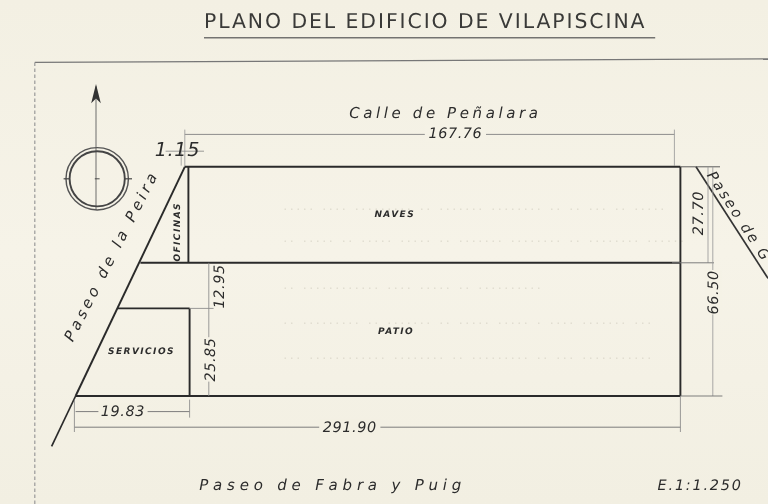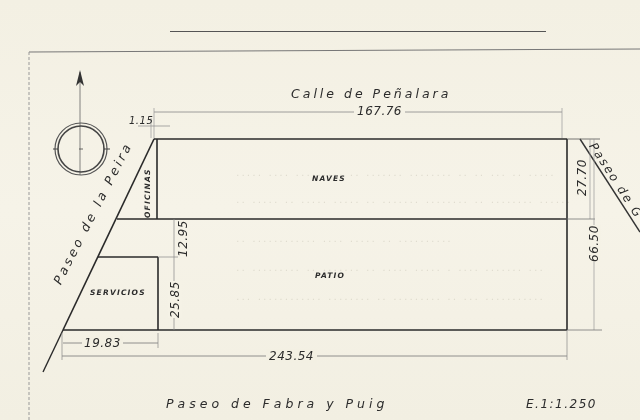--- a/index.html
+++ b/index.html
@@ -19,20 +19,21 @@
 <body>
 
 <div class="page">
 
   <div class="bleed" style="left:235px;top:168px;">..... .... ......... .. ....... ........ .. .. ... .. .....</div>
   <div class="bleed" style="left:235px;top:195px;">.. ..... .. ..... ..... .. ....... ........ .. ........ ......</div>
   <div class="bleed" style="left:235px;top:234px;">.. ............ .... ..... .. ..........</div>
   <div class="bleed" style="left:235px;top:263px;">.. ......... .. ....... .. ..... ..... . .... ....... ...</div>
   <div class="bleed" style="left:235px;top:292px;">... ............ ........ .. ......... .. ... ...........</div>
 
+  <div class="title">PLANO DEL EDIFICIO DE VILAPISCINA</div>
   <div class="title-underline"></div>
 
   <svg width="640" height="420">
 
     <line x1="29" y1="52" x2="640" y2="49" stroke="#777" stroke-width="1"></line>
     <line x1="29" y1="52" x2="29" y2="420" stroke="#999" stroke-width="1" stroke-dasharray="3,2"></line>
 
     <g>
       <line x1="80" y1="72" x2="80" y2="175" stroke="#666" stroke-width="0.8"></line>
       <polygon points="80,70 76,86 80,82 84,86" fill="#333"></polygon>
@@ -92,28 +93,28 @@
     <line x1="62" y1="356" x2="567" y2="356" stroke="#777" stroke-width="0.8"></line>
     <line x1="62" y1="333" x2="62" y2="360" stroke="#888" stroke-width="0.7"></line>
     <line x1="567" y1="330" x2="567" y2="360" stroke="#888" stroke-width="0.7"></line>
   </svg>
 
   <div class="lbl street" style="left:251px;top:86px;margin-left:40px;">Calle de Peñalara</div>
   <div class="lbl street" style="left:166px;top:396px;letter-spacing:4px;">Paseo de Fabra y Puig</div>
   <div class="lbl street" style="left:50px;top:280px;transform-origin:0 0;transform:rotate(-63deg);letter-spacing:3px;">Paseo de la Peira</div>
   <div class="lbl street" style="left:598px;top:140px;transform-origin:0 0;transform:rotate(57deg);letter-spacing:2px;font-size:12px;">Paseo de G</div>
 
-  <div class="lbl dim" style="left:526px;top:397px;letter-spacing:1.5px;">E.1:1.250</div>
+  <div class="lbl dim" style="left:548px;top:397px;letter-spacing:1.5px;">E.1:1.250</div>
 
   <div class="lbl small" style="left:312px;top:174px;">NAVES</div>
   <div class="lbl small" style="left:315px;top:271px;">PATIO</div>
   <div class="lbl small" style="left:90px;top:288px;text-align:center;">SERVICIOS</div>
   <div class="lbl small rot90" style="left:143px;top:218px;">OFICINAS</div>
 
   <div class="lbl dim" style="left:354px;top:104px;background:#f5f2e6;padding:0 3px;">167.76</div>
-  <div class="lbl dim" style="left:129px;top:115px;font-size:10px;">1.15</div>
-  <div class="lbl dim" style="left:266px;top:349px;background:#f3f0e3;padding:0 3px;">243.54</div>
+  <div class="lbl dim" style="left:129px;top:115px;font-size:16px;">1.15</div>
+  <div class="lbl dim" style="left:266px;top:349px;background:#f3f0e3;padding:0 3px;">291.90</div>
   <div class="lbl dim" style="left:82px;top:336px;background:#f3f0e3;padding:0 2px;">19.83</div>
   <div class="lbl dim rot90" style="left:575px;top:196px;background:#f5f2e6;">27.70</div>
   <div class="lbl dim rot90" style="left:587px;top:262px;background:#f5f2e6;">66.50</div>
   <div class="lbl dim rot90" style="left:176px;top:257px;">12.95</div>
   <div class="lbl dim rot90" style="left:168px;top:318px;background:#f5f2e6;">25.85</div>
 </div>
 
 </body></html>

